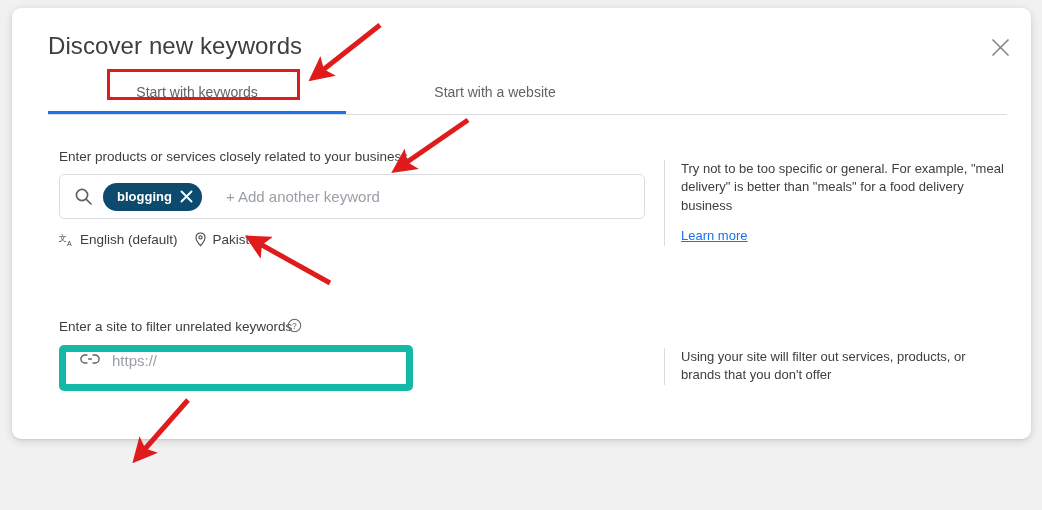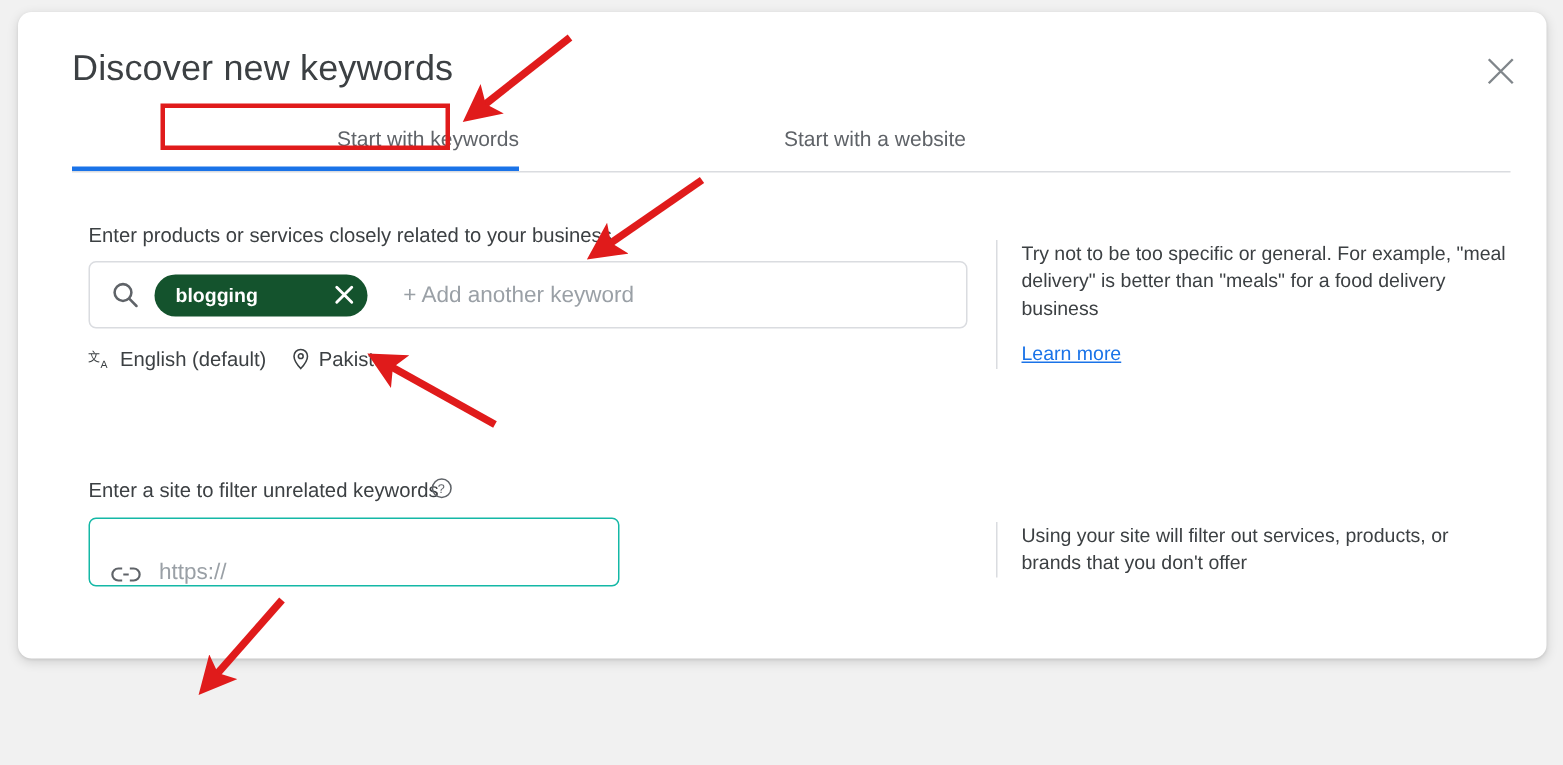--- a/index.html
+++ b/index.html
@@ -63,21 +63,21 @@
     bottom: 0;
     height: 1px;
     background: #dadce0;
   }
   .tab {
     position: absolute;
     top: 0;
     height: 44px;
     display: flex;
     align-items: center;
-    justify-content: flex-end;
+    justify-content: center;
     font-size: 14px;
     color: #5f6368;
     cursor: pointer;
     white-space: nowrap;
   }
   .tab-1 { left: 36px; width: 298px; }
   .tab-2 { left: 334px; width: 298px; }
   .tab-active-underline {
     position: absolute;
     left: 36px;
@@ -119,27 +119,26 @@
     cursor: text;
   }
   .search-icon-wrap {
     margin-left: 14px;
     margin-right: 10px;
     display: flex;
     align-items: center;
   }
   .chip {
     height: 28px;
-    background: #14532d;
+    background: #0c4a6e;
     border-radius: 14px;
     display: flex;
     align-items: center;
     padding: 0 9px 0 14px;
     cursor: default;
-    gap: 43px;
   }
   .chip-text {
     color: #ffffff;
     font-size: 13px;
     font-weight: bold;
     white-space: nowrap;
   }
   .chip-x {
     margin-left: 8px;
     display: flex;
@@ -171,24 +170,24 @@
   }
   .meta-item + .meta-item { margin-left: 16px; }
   .meta-item .mi-icon { margin-right: 6px; display: flex; align-items: center; }
 
   .site-box {
     position: absolute;
     left: 47px;
     top: 337px;
     width: 354px;
     height: 46px;
-    border: 1px solid #14b8a6;
+    border: 7px solid #14b8a6;
     border-radius: 5px;
     display: flex;
-    align-items: flex-end;
+    align-items: flex-start;
     box-sizing: border-box;
     background: #fff;
     cursor: text;
   }
   .site-box .link-icon { margin-left: 14px; margin-right: 12px; display: flex; align-items: center; }
   .site-placeholder { font-size: 15px; color: #9aa0a6; }
 
   .helper {
     position: absolute;
     padding-left: 16px;

